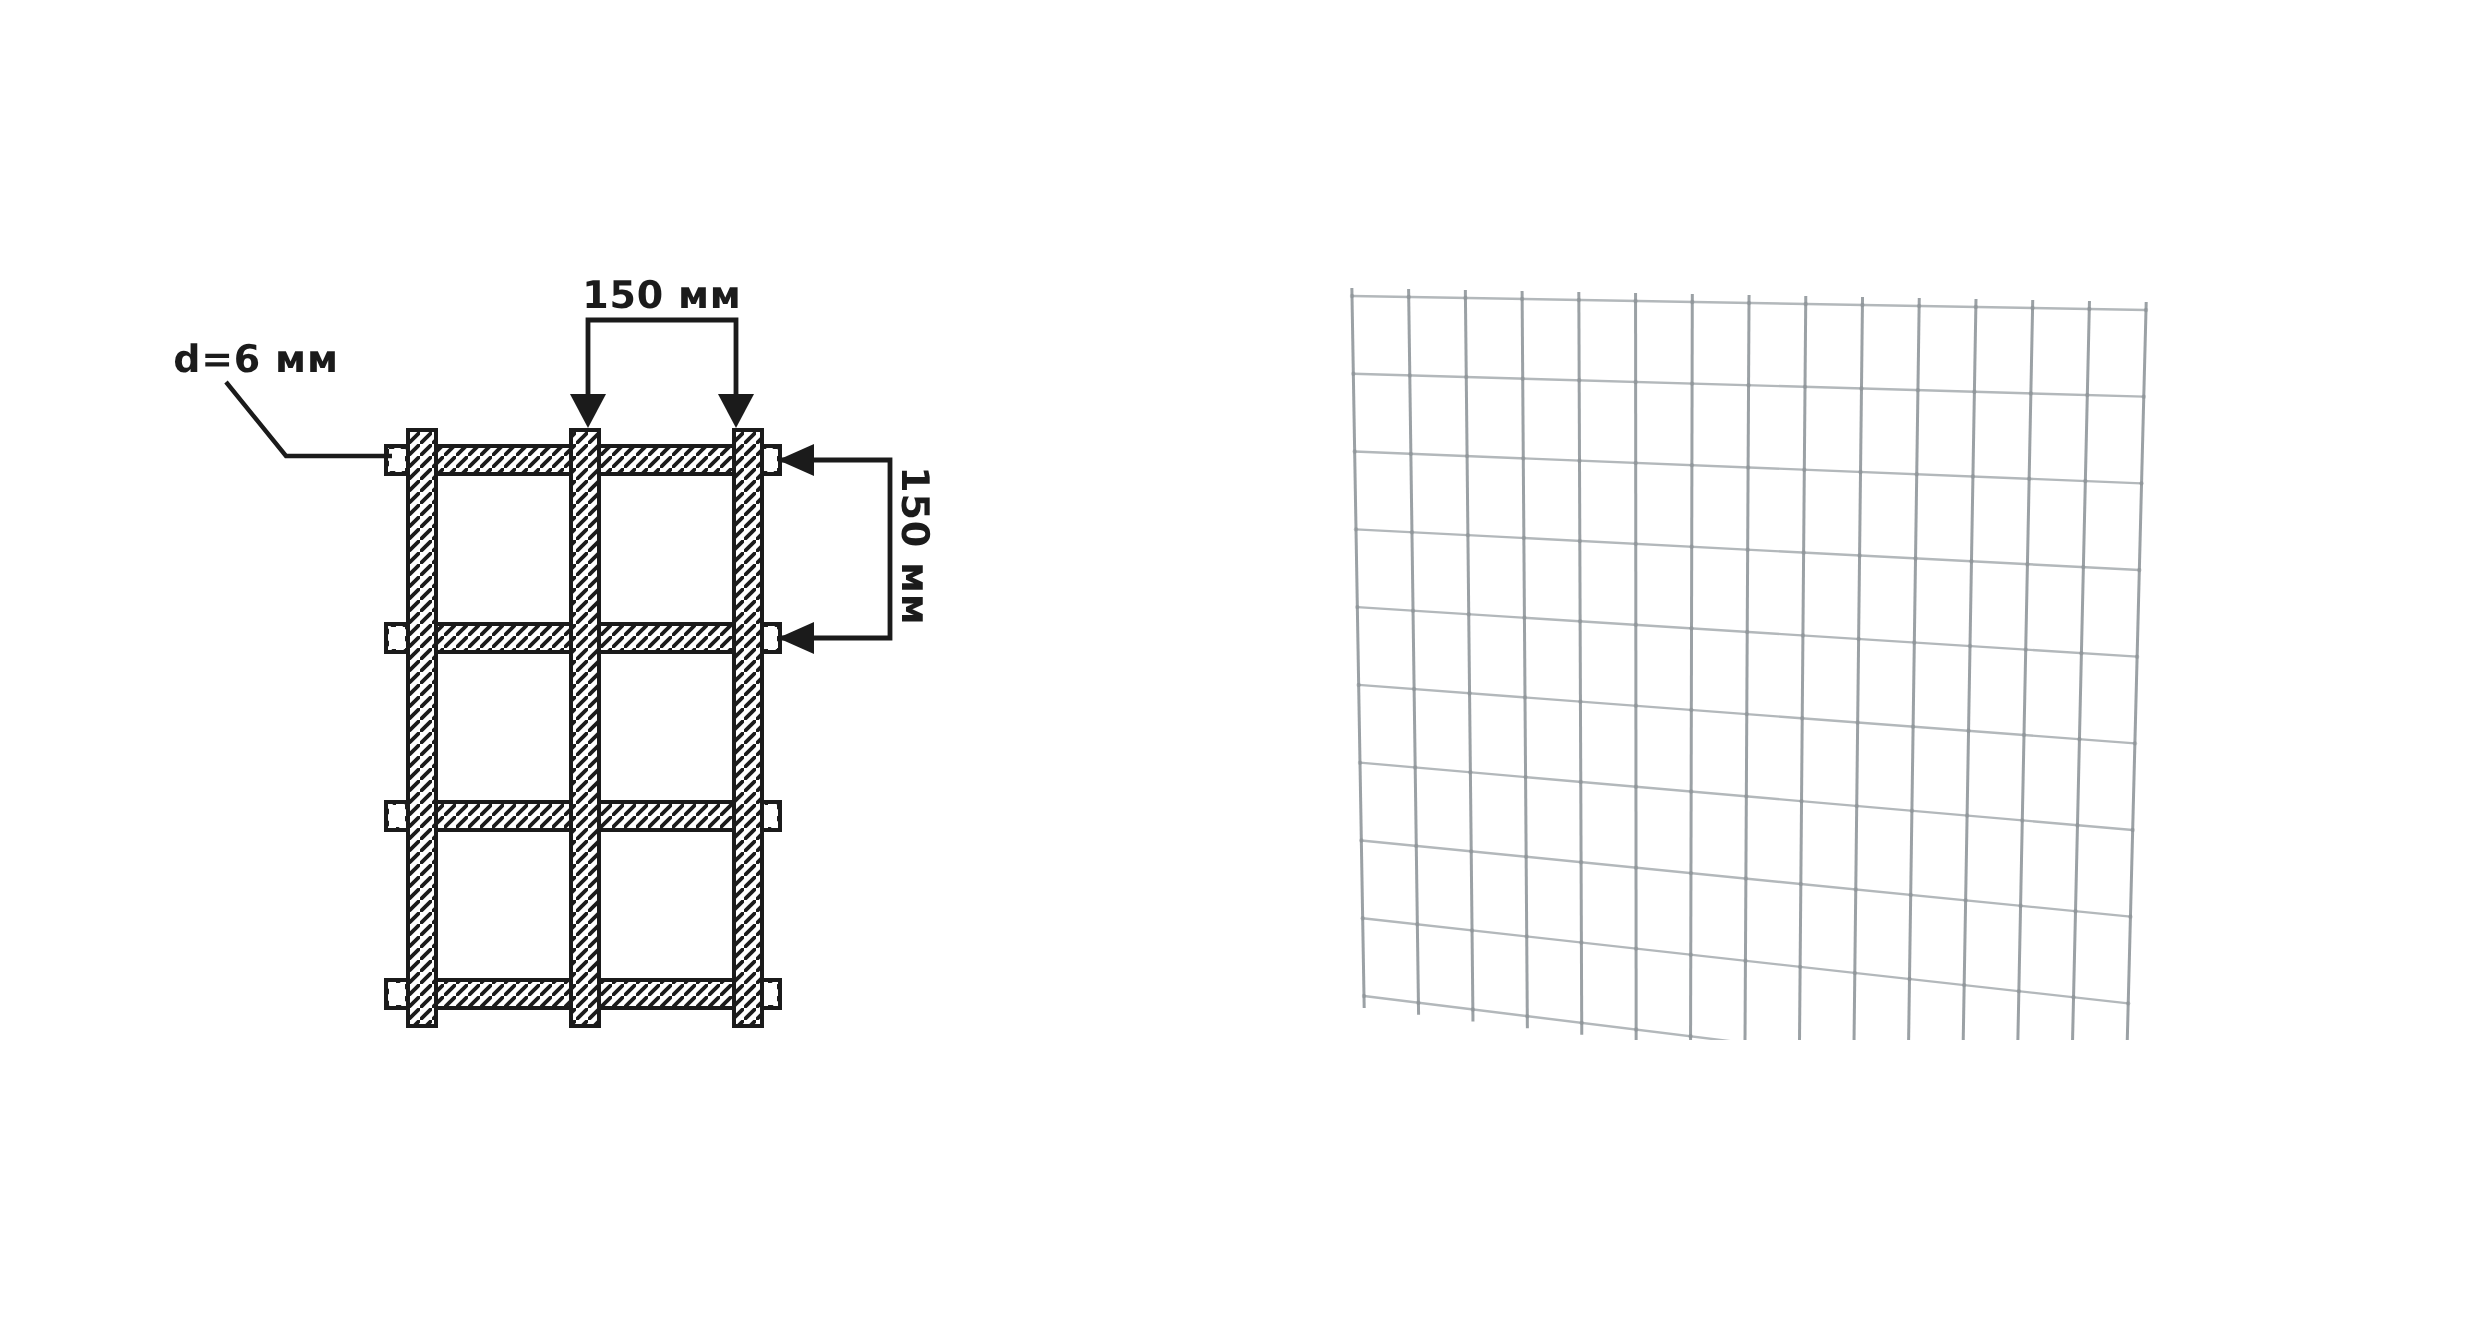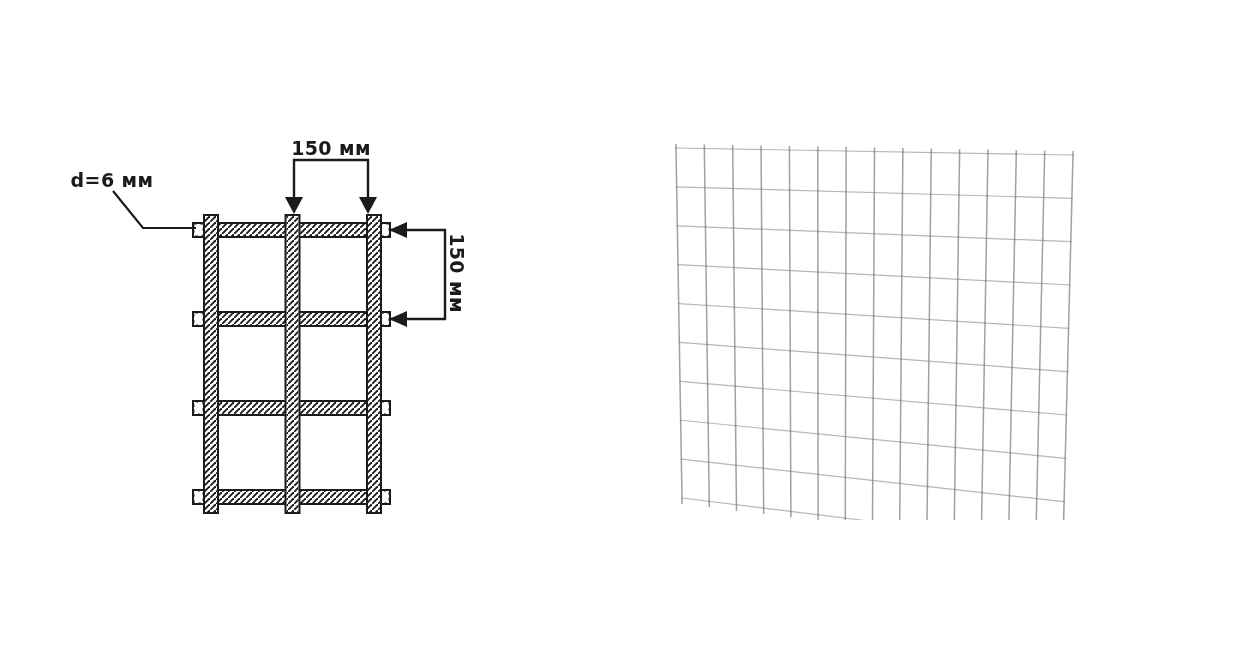--- a/index.html
+++ b/index.html
@@ -30,21 +30,21 @@
     white-space: nowrap;
     color: #1b1b1b;
     user-select: none;
   }
   .lbl-top {
     left: 331px;
     top: 148px;
     transform: translate(-50%, -50%);
   }
   .lbl-diameter {
-    left: 112px;
+    left: 128px;
     top: 180px;
     transform: translate(-50%, -50%);
     text-align: right;
   }
   .lbl-right {
     left: 457px;
     top: 273px;
     transform: translate(-50%, -50%) rotate(90deg);
   }
 </style>

